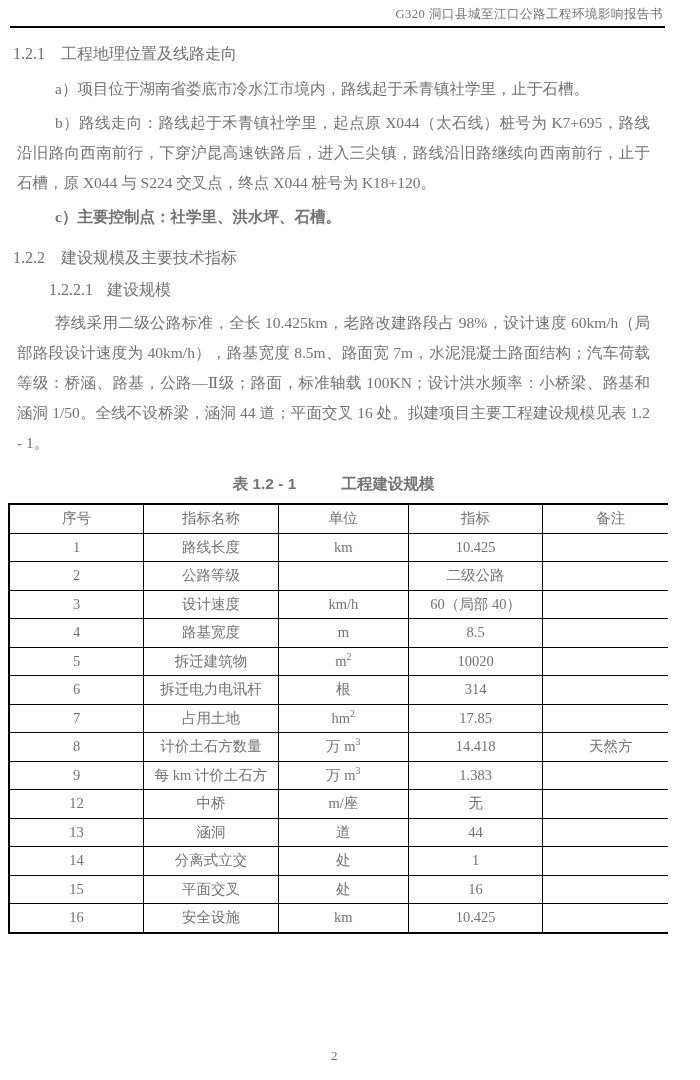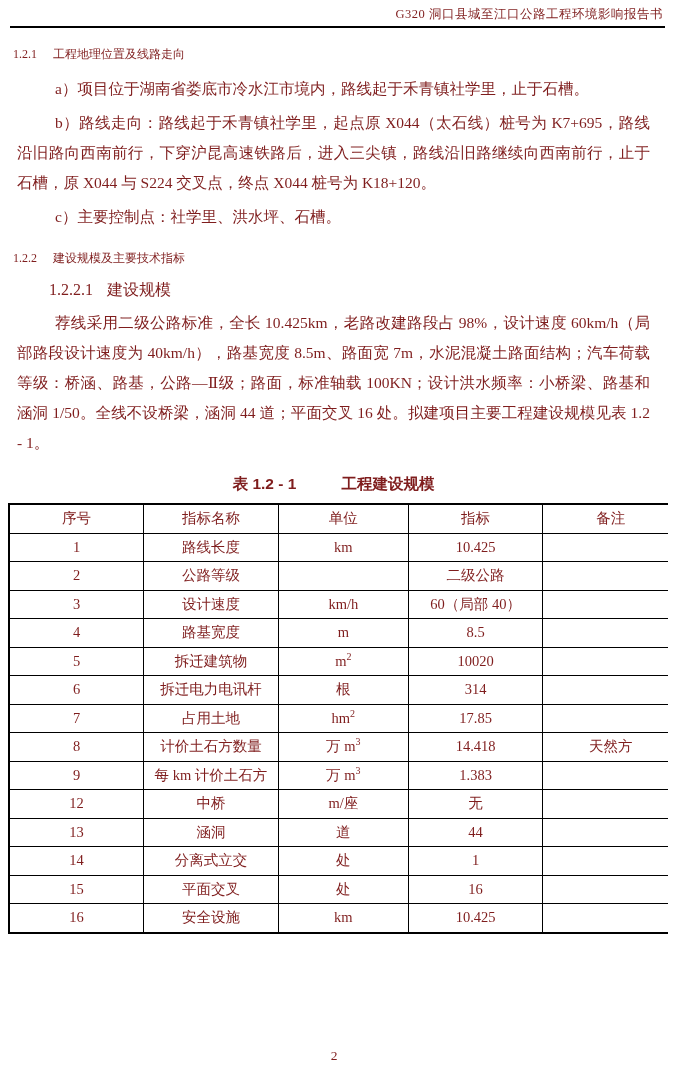--- a/index.html
+++ b/index.html
@@ -1,59 +1,59 @@
 <!DOCTYPE html>
 <html><head>
 <meta charset="utf-8">
 <style>
   html, body { margin: 0; padding: 0; background: #ffffff; }
   .page {
     position: relative;
     width: 668px;
     height: 1080px;
     background: #ffffff;
-    color: #7f1d1d;
+    color: #737373;
     font-family: "Liberation Serif", "DejaVu Serif", serif;
     overflow: hidden;
     box-sizing: border-box;
   }
   
   .doc-header {
     margin: 0 3px 0 10px;
     padding: 6px 2px 3px 0;
     text-align: right;
     font-size: 12.5px;
     letter-spacing: 0.5px;
     border-bottom: 2px solid #000;
   }
   .content { padding: 0 14px 0 13px; }
 
   .sec-heading {
-    font-size: 12px;
+    font-size: 16px;
     font-weight: normal;
     margin: 15px 0 9px 0;
     line-height: 22px;
   }
   .sec-heading .sec-num { margin-right: 16px; }
   .sub-heading {
     font-size: 16px;
     font-weight: normal;
     margin: 8px 0 6px 0;
     line-height: 24px;
   }
   .sub-heading .sec-num { margin-right: 14px; margin-left: 36px; }
 
   .para {
     margin: 4px;
     font-size: 15.5px;
     line-height: 30px;
     text-align: justify;
     text-indent: 38px;
   }
-  .para.gap-after { margin-bottom: 5px; }
+  .para.gap-after { margin-bottom: 5px; font-weight: bold; }
 
   .table-title {
     margin: 16px 0 8px 0;
     text-align: center;
     font-family: "Liberation Sans", "DejaVu Sans", sans-serif;
     font-weight: bold;
     font-size: 15.5px;
   }
   .table-title .title-label { margin-right: 45px; }
 

